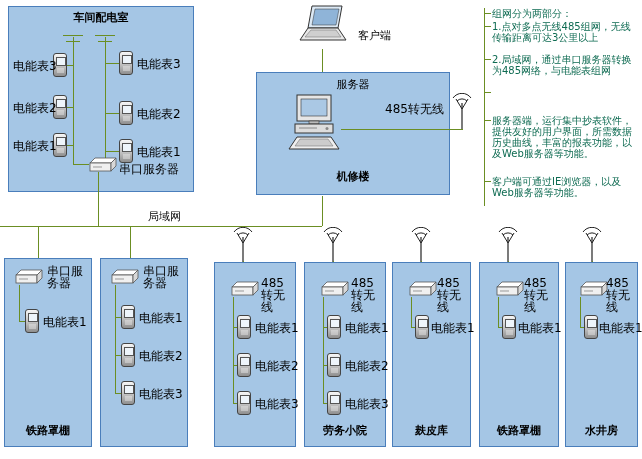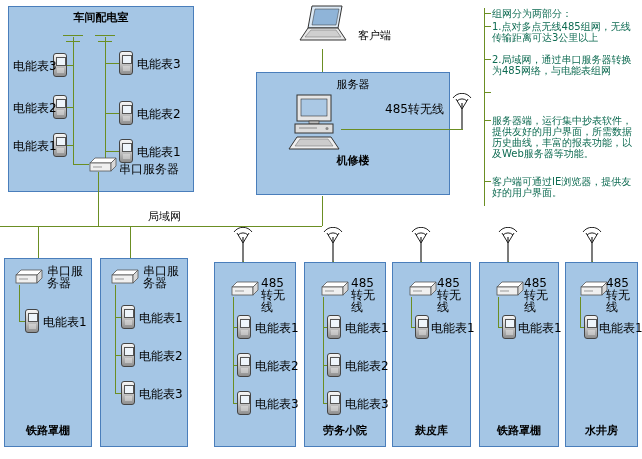--- a/index.html
+++ b/index.html
@@ -95,21 +95,21 @@
       <rect x="14" y="6" width="26" height="17" fill="#aac8e4" stroke="#333" stroke-width="0.6"></rect>
       <rect x="22" y="28" width="10" height="3" fill="#bbb" stroke="#333" stroke-width="0.6"></rect>
       <rect x="8" y="31" width="38" height="9" fill="#ddd" stroke="#333" stroke-width="1"></rect>
       <line x1="12" y1="35" x2="30" y2="35" stroke="#888" stroke-width="1"></line>
       <circle cx="40" cy="35.5" r="1.5" fill="#888"></circle>
       <polygon points="10,44 44,44 52,56 2,56" fill="#eee" stroke="#333" stroke-width="1"></polygon>
       <polygon points="13,46 41,46 46,53 8,53" fill="#ccc" stroke="#666" stroke-width="0.5"></polygon>
     </svg>
     <div class="t" style="left:128px;top:30px">485转无线</div>
     <div class="h" style="left:84px;top:56px;width:122px"></div>
-    <div class="title" style="bottom:26px">机修楼</div>
+    <div class="title" style="bottom:10px">机修楼</div>
   </div>
   <svg class="abs" style="left:449px;top:93px" width="26" height="36" viewBox="0 0 26 36">
       <use href="#sym-ant"></use>
     </svg>
 
   <div class="v" style="left:98px;top:172px;height:54px"></div>
   <div class="v" style="left:322px;top:196px;height:30px"></div>
   <div class="h" style="left:0;top:226px;width:322px"></div>
   <div class="t t11" style="left:148px;top:211px">局域网</div>
   <div class="v" style="left:38px;top:227px;height:31px"></div>
@@ -119,21 +119,21 @@
   <div class="h" style="left:484px;top:13px;width:7px"></div>
   <div class="h" style="left:484px;top:26px;width:7px"></div>
   <div class="h" style="left:484px;top:59px;width:7px"></div>
   <div class="h" style="left:484px;top:92px;width:7px"></div>
   <div class="h" style="left:484px;top:120px;width:7px"></div>
   <div class="h" style="left:484px;top:181px;width:7px"></div>
   <div class="notes" style="left:492px;top:8px">组网分为两部分：</div>
   <div class="notes" style="left:492px;top:21px">1.点对多点无线485组网，无线传输距离可达3公里以上</div>
   <div class="notes" style="left:492px;top:54px">2.局域网，通过串口服务器转换为485网络，与电能表组网</div>
   <div class="notes" style="left:492px;top:115px">服务器端，运行集中抄表软件，提供友好的用户界面，所需数据历史曲线，丰富的报表功能，以及Web服务器等功能。</div>
-  <div class="notes" style="left:492px;top:176px">客户端可通过IE浏览器，提供友好的用户界面。</div>
+  <div class="notes" style="left:492px;top:176px">客户端可通过IE浏览器，以及Web服务器等功能。</div>
 
   <svg class="abs" style="left:230px;top:227px" width="26" height="36" viewBox="0 0 26 36">
       <use href="#sym-ant"></use>
     </svg>
   <div class="v" style="left:243px;top:261px;height:20px"></div>
   <svg class="abs" style="left:320px;top:227px" width="26" height="36" viewBox="0 0 26 36">
       <use href="#sym-ant"></use>
     </svg>
   <div class="v" style="left:333px;top:261px;height:20px"></div>
   <svg class="abs" style="left:408px;top:227px" width="26" height="36" viewBox="0 0 26 36">

